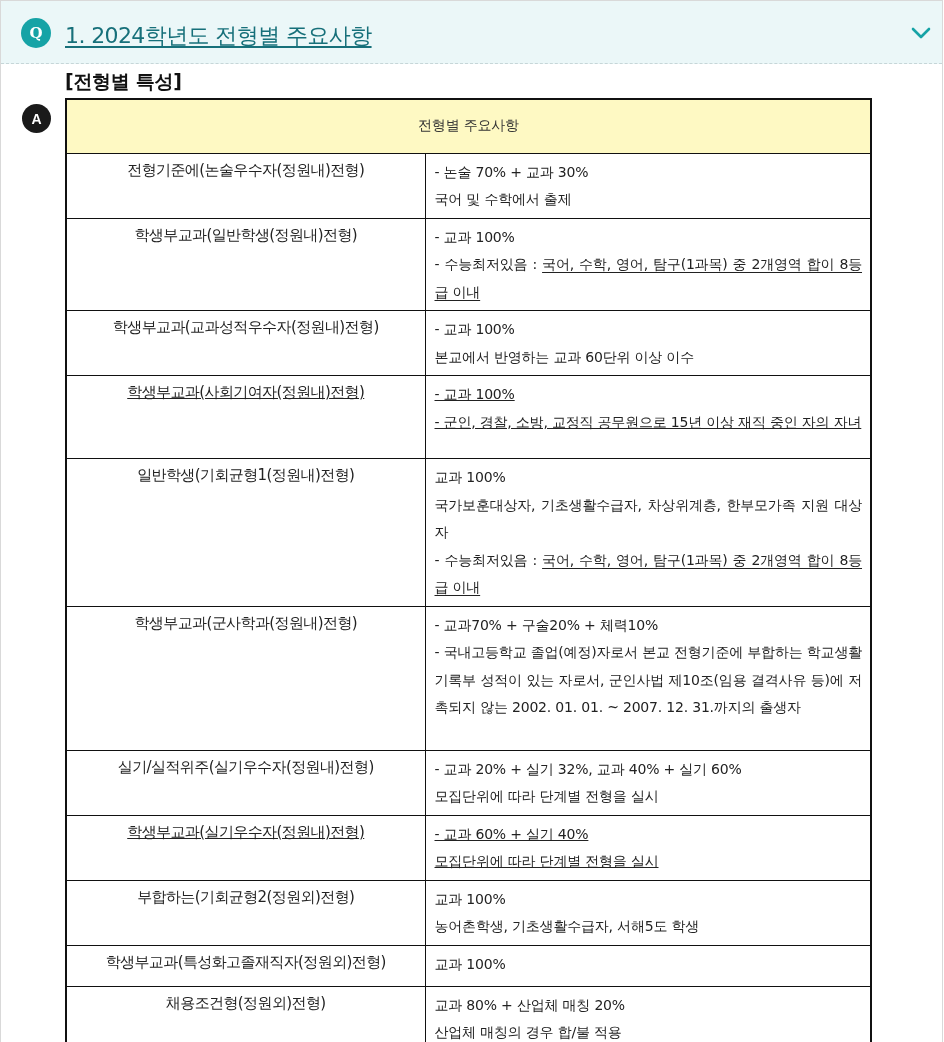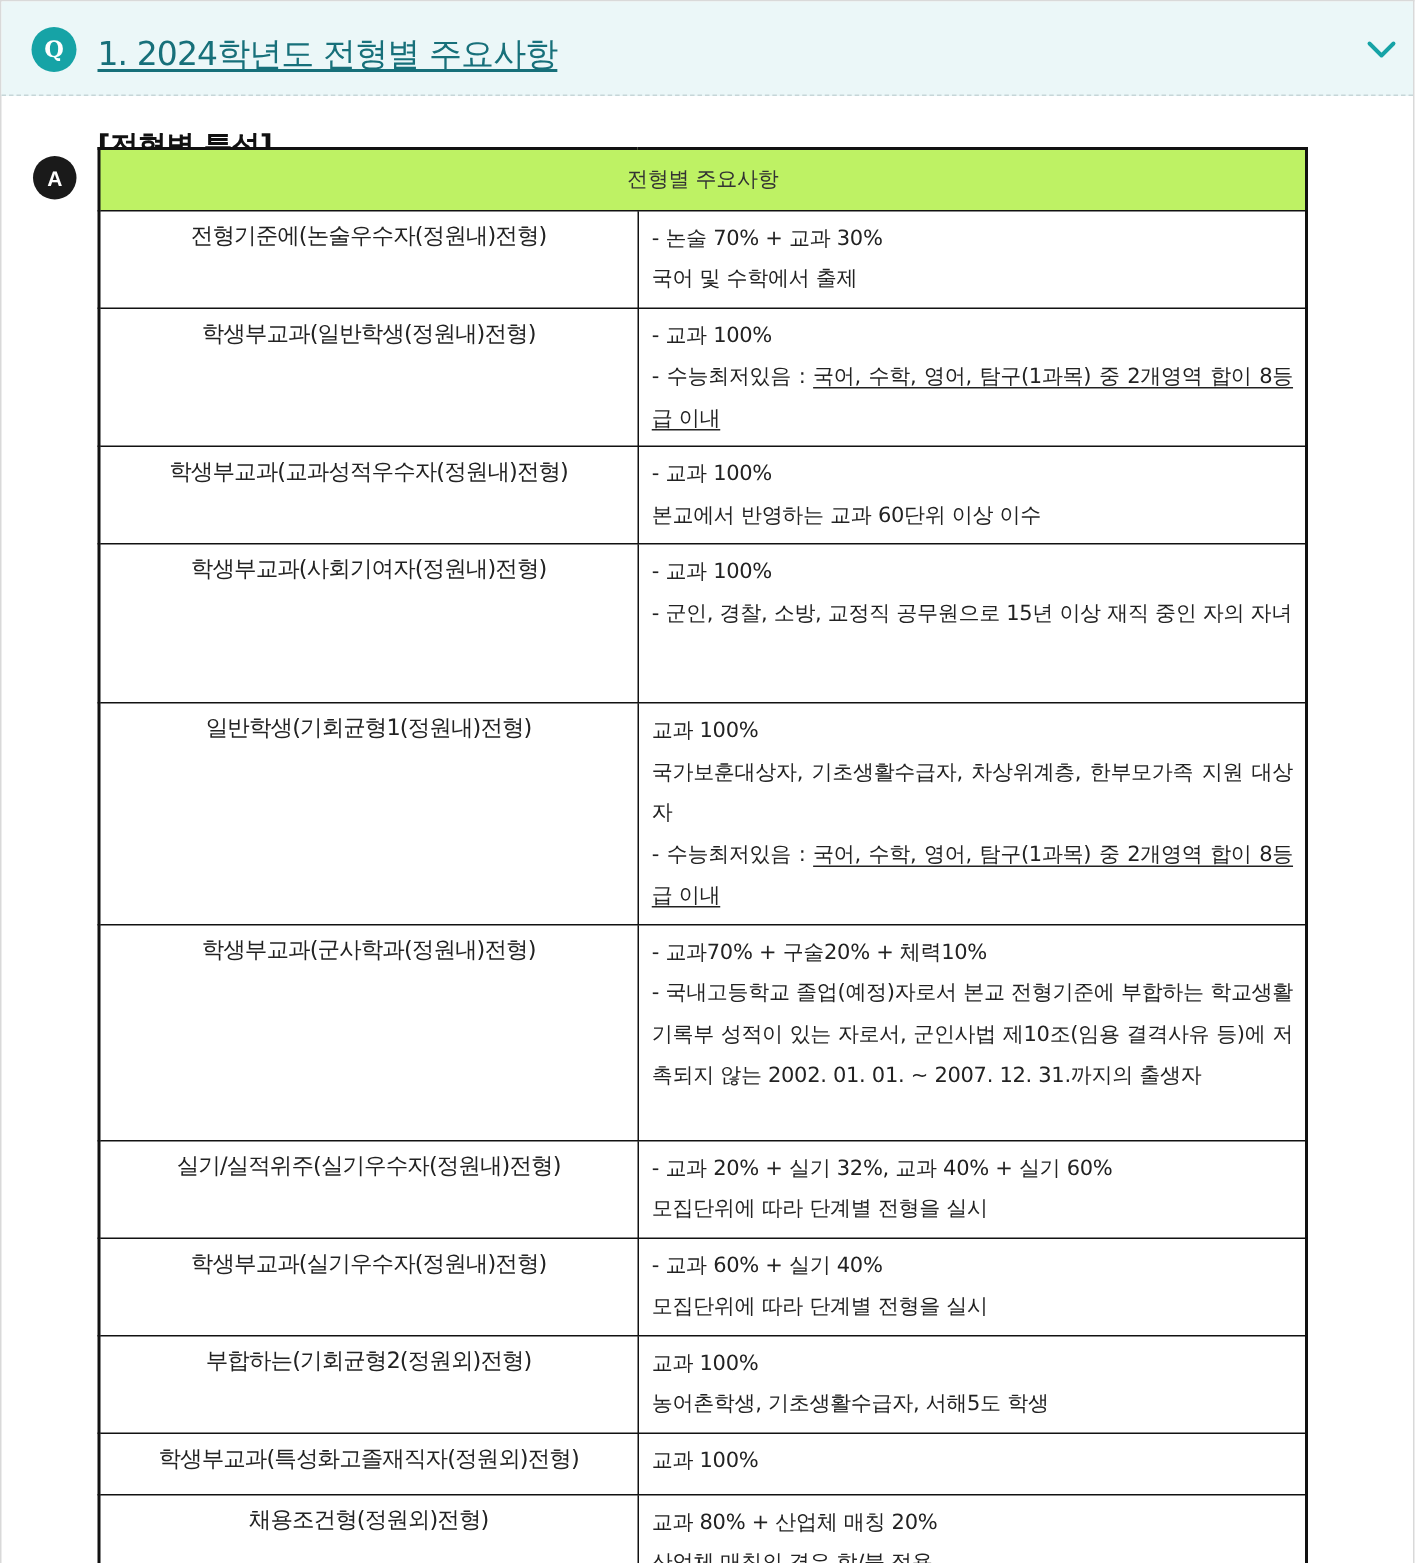--- a/index.html
+++ b/index.html
@@ -32,31 +32,31 @@
     position: absolute; left: 908px; top: 22px; width: 24px; height: 20px;
   }
 
   .a-badge {
     position: absolute; left: 21px; top: 103px; width: 29px; height: 29px;
     border-radius: 50%; background: #1a1a1a; color: #fff;
     font-family: "Liberation Sans", sans-serif; font-weight: bold; font-size: 14px;
     display: flex; align-items: center; justify-content: center;
   }
   .section-title {
-    position: absolute; left: 64px; top: 83px;
+    position: absolute; left: 64px; top: 68px;
     font-size: 19px; font-weight: bold; color: #111; letter-spacing: -0.3px;
   }
 
   table.info {
     position: absolute; left: 64px; top: 97px; width: 807px;
     border-collapse: collapse; border: 2px solid #111;
     font-size: 14px; color: #222;
   }
   table.info th {
-    background: #bef264; height: 41px; font-weight: normal; font-size: 14px;
+    background: #fef9c3; height: 54px; font-weight: normal; font-size: 14px;
     border: 1px solid #111; text-align: center; color: #333; letter-spacing: -0.2px;
   }
   table.info td { border: 1px solid #111; vertical-align: top; }
   td.type-cell {
     width: 359px; text-align: center; padding-top: 7px; font-size: 15px; letter-spacing: -0.6px; color: #222;
   }
   td.desc-cell {
     padding: 5px 8px 4px 9px; font-size: 14px; line-height: 27.5px; color: #222; letter-spacing: -0.2px;
     text-align: justify;
     margin-left: 41px;
@@ -101,21 +101,21 @@
             <span class="line"><span>- 수능최저있음 : </span><span class="ul">국어, 수학, 영어, 탐구(1과목) 중 2개영역 합이 8등급 이내</span></span>
           </td>
         </tr>
         <tr style="height: 64px;">
           <td class="type-cell">학생부교과(교과성적우수자(정원내)전형)</td>
           <td class="desc-cell">
             <span class="line"><span>- 교과 100%</span></span>
             <span class="line"><span>본교에서 반영하는 교과 60단위 이상 이수</span></span>
           </td>
         </tr>
-        <tr style="height: 106px;">
+        <tr style="height: 83px; text-decoration: underline;">
           <td class="type-cell">학생부교과(사회기여자(정원내)전형)</td>
           <td class="desc-cell">
             <span class="line"><span>- 교과 100%</span></span>
             <span class="line"><span>- 군인, 경찰, 소방, 교정직 공무원으로 15년 이상 재직 중인 자의 자녀</span></span>
           </td>
         </tr>
         <tr style="height: 144px;">
           <td class="type-cell">일반학생(기회균형1(정원내)전형)</td>
           <td class="desc-cell">
             <span class="line"><span>교과 100%</span></span>
@@ -130,21 +130,21 @@
             <span class="line"><span>- 국내고등학교 졸업(예정)자로서 본교 전형기준에 부합하는 학교생활기록부 성적이 있는 자로서, 군인사법 제10조(임용 결격사유 등)에 저촉되지 않는 2002. 01. 01. ~ 2007. 12. 31.까지의 출생자</span></span>
           </td>
         </tr>
         <tr style="height: 64px;">
           <td class="type-cell">실기/실적위주(실기우수자(정원내)전형)</td>
           <td class="desc-cell">
             <span class="line"><span>- 교과 20% + 실기 32%, 교과 40% + 실기 60%</span></span>
             <span class="line"><span>모집단위에 따라 단계별 전형을 실시</span></span>
           </td>
         </tr>
-        <tr style="height: 64px;">
+        <tr style="height: 64px; text-decoration: underline;">
           <td class="type-cell">학생부교과(실기우수자(정원내)전형)</td>
           <td class="desc-cell">
             <span class="line"><span>- 교과 60% + 실기 40%</span></span>
             <span class="line"><span>모집단위에 따라 단계별 전형을 실시</span></span>
           </td>
         </tr>
         <tr style="height: 64px;">
           <td class="type-cell">부합하는(기회균형2(정원외)전형)</td>
           <td class="desc-cell">
             <span class="line"><span>교과 100%</span></span>

